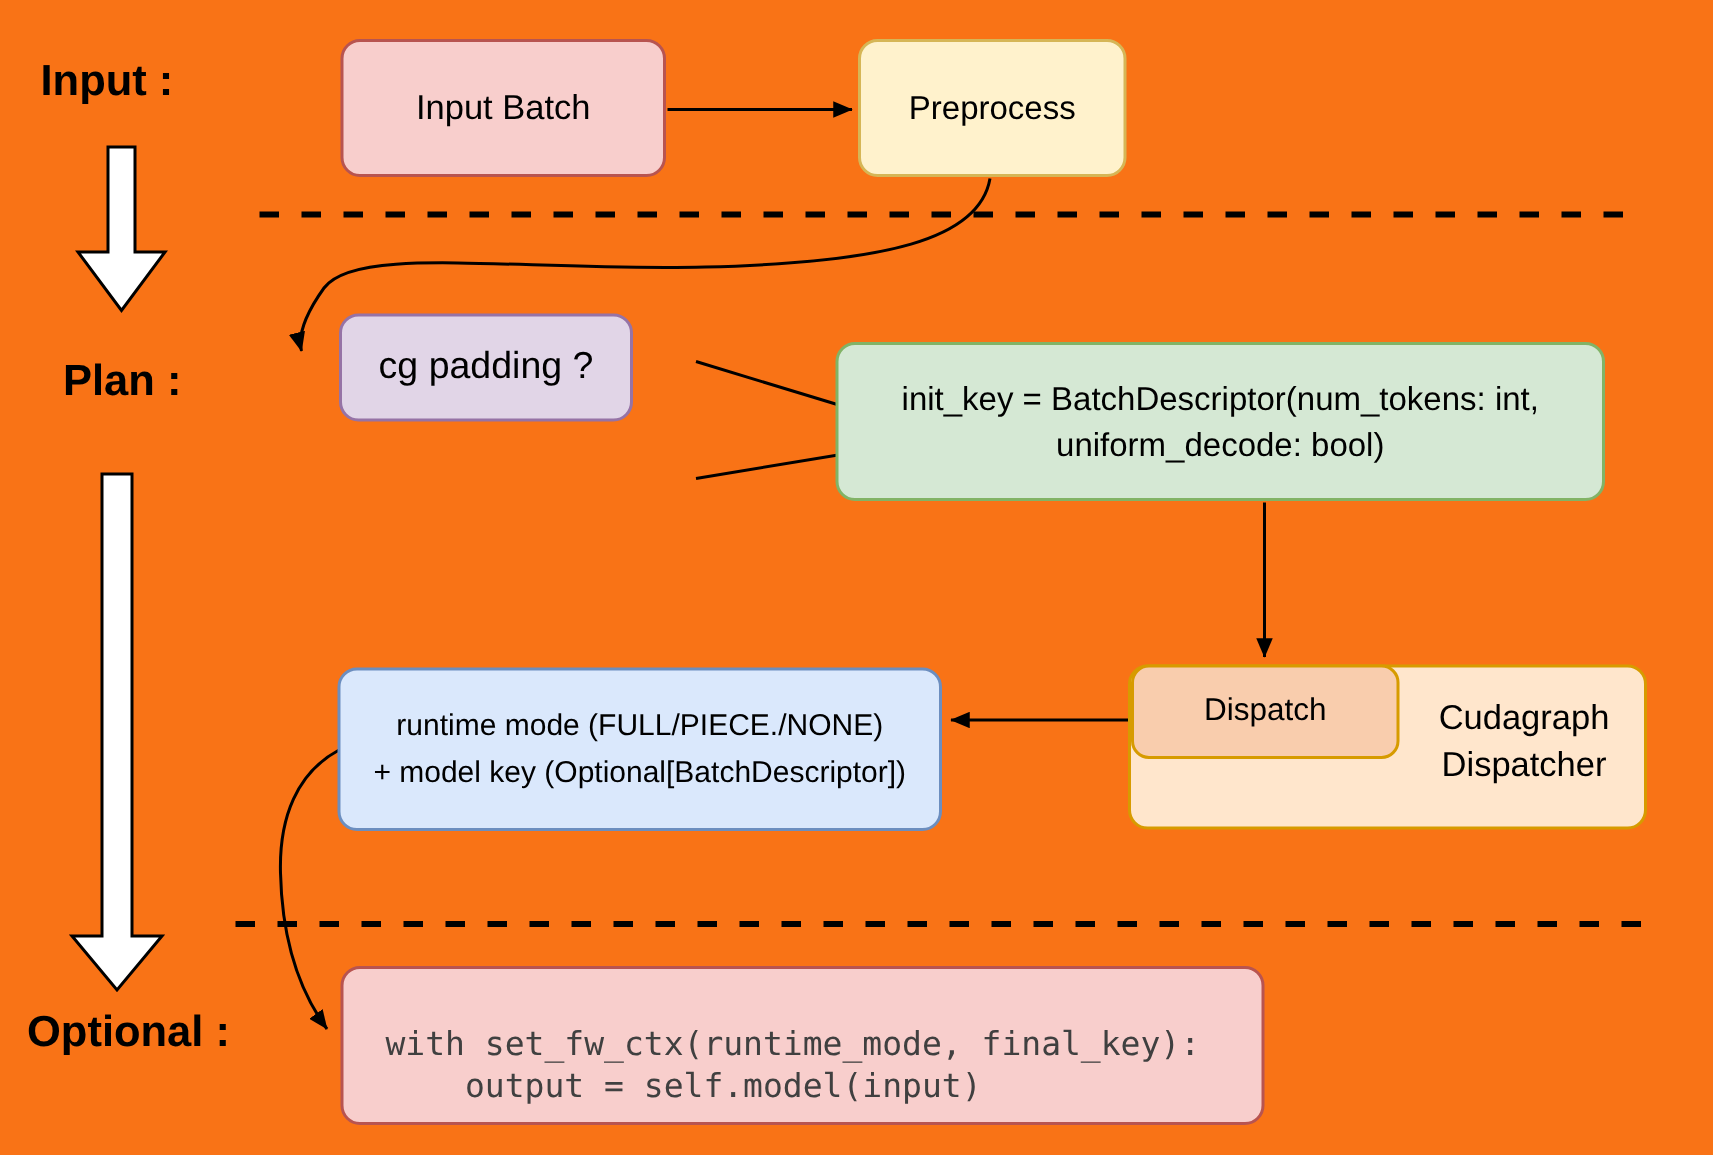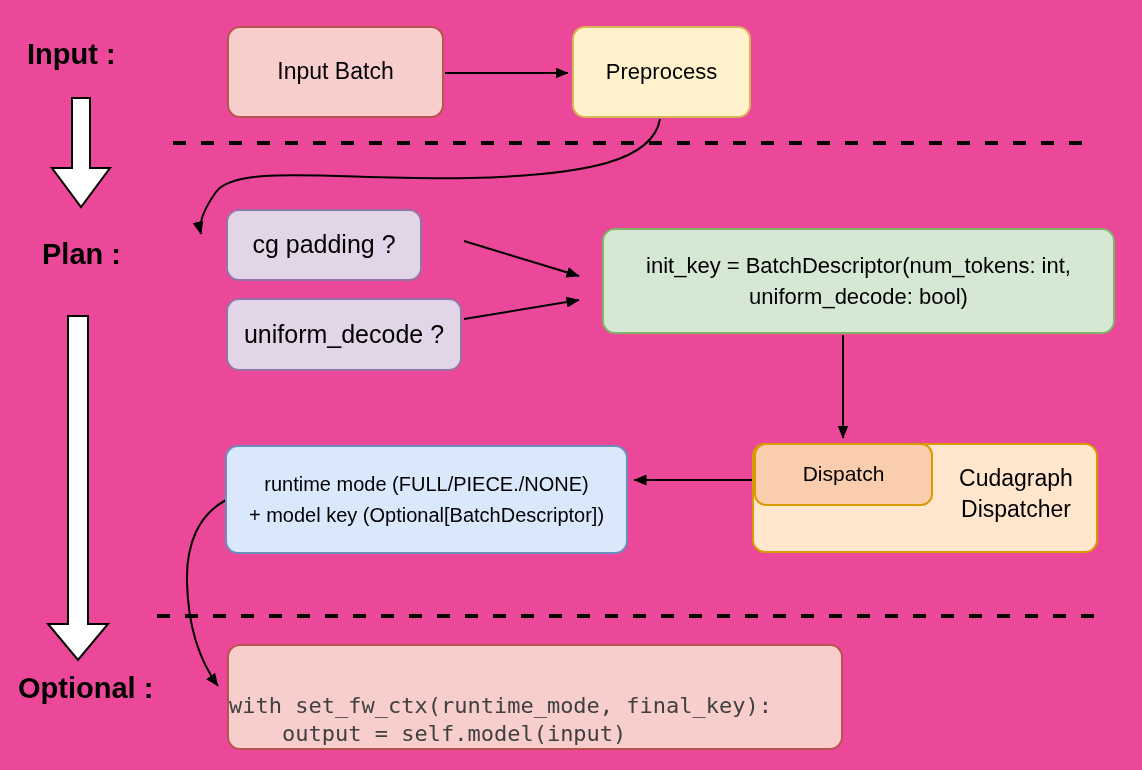--- a/index.html
+++ b/index.html
@@ -9,21 +9,21 @@
     --green-fill:#d5e8d4; --green-stroke:#82b366;
     --orange-fill:#ffe6cc; --orange-inner-fill:#f9cdad; --orange-stroke:#d79b00;
     --blue-fill:#dae8fc; --blue-stroke:#6c8ebf;
     --line-color:#000000; --code-text:#404040; --text-color:#000000;
   }
   *{margin:0;padding:0;box-sizing:border-box;}
   html,body{background:#ffffff;}
   #canvas{
     position:relative;
     width:1142px;height:770px;
-    background:#ec4899;
+    background:#f97316;
     font-family:"Liberation Sans", sans-serif;
     overflow:hidden;
   }
   #wires{position:absolute;left:0;top:0;width:1142px;height:770px;}
   .node{
     position:absolute;
     border-radius:13px;
     display:flex;flex-direction:column;
     align-items:center;justify-content:center;
     text-align:left;
@@ -35,32 +35,32 @@
   .node-purple{background:var(--purple-fill);border:2px solid var(--purple-stroke);}
   .node-green{background:var(--green-fill);border:2px solid var(--green-stroke);}
   .node-orange{background:var(--orange-fill);border:2px solid var(--orange-stroke);}
   .node-orange-inner{background:var(--orange-inner-fill);border:2px solid var(--orange-stroke);}
   .node-blue{background:var(--blue-fill);border:2px solid var(--blue-stroke);}
 
   #input-batch{left:227px;top:26px;width:217px;height:92px;font-size:23px;}
   #preprocess{left:572px;top:26px;width:179px;height:92px;font-size:22px;}
   #cg-padding{left:226px;top:209px;width:196px;height:72px;font-size:25px;}
   #uniform-decode{left:226px;top:298px;width:236px;height:73px;font-size:25px;}
-  #init-key{left:602px;top:228px;width:513px;height:106px;font-size:22px;line-height:31px;}
+  #init-key{left:557px;top:228px;width:513px;height:106px;font-size:22px;line-height:31px;}
   #runtime-mode{left:225px;top:445px;width:403px;height:109px;font-size:20px;line-height:31px;}
   #dispatcher-outer{left:752px;top:443px;width:346px;height:110px;}
   #dispatch-inner{left:754px;top:443px;width:179px;height:63px;font-size:21px;border-radius:12px;}
   #dispatcher-label{
     position:absolute;left:936px;top:463px;width:160px;
     font-size:23px;line-height:31px;text-align:center;color:var(--text-color);
   }
   #execute-code{
     left:227px;top:644px;width:616px;height:106px;
-    align-items:flex-start;justify-content:flex-end;
-    padding:27px 0 0 0;text-align:left;
+    align-items:flex-start;justify-content:center;
+    padding:27px 0 0 28px;text-align:left;
     font-family:"DejaVu Sans Mono","Liberation Mono",monospace;
     font-size:22px;line-height:28px;color:var(--code-text);
     white-space:pre;
   }
   .stage-label{
     position:absolute;
     font-weight:bold;font-size:29px;color:var(--text-color);
     white-space:nowrap;
   }
   #input-label{left:27px;top:38px;}
@@ -104,23 +104,20 @@
   </div>
 
   <div class="node node-yellow" id="preprocess">
     <span>Preprocess</span>
   </div>
 
   <div class="node node-purple" id="cg-padding">
     <span>cg padding ?</span>
   </div>
 
-  <div class="node node-purple" id="uniform-decode">
-    <span>uniform_decode ?</span>
-  </div>
 
   <div class="node node-green" id="init-key">
     <div>init_key = BatchDescriptor(num_tokens: int,</div>
     <div>uniform_decode: bool)</div>
   </div>
 
   <div class="node node-orange" id="dispatcher-outer"></div>
   <div class="node node-orange-inner" id="dispatch-inner">
     <span>Dispatch</span>
   </div>

